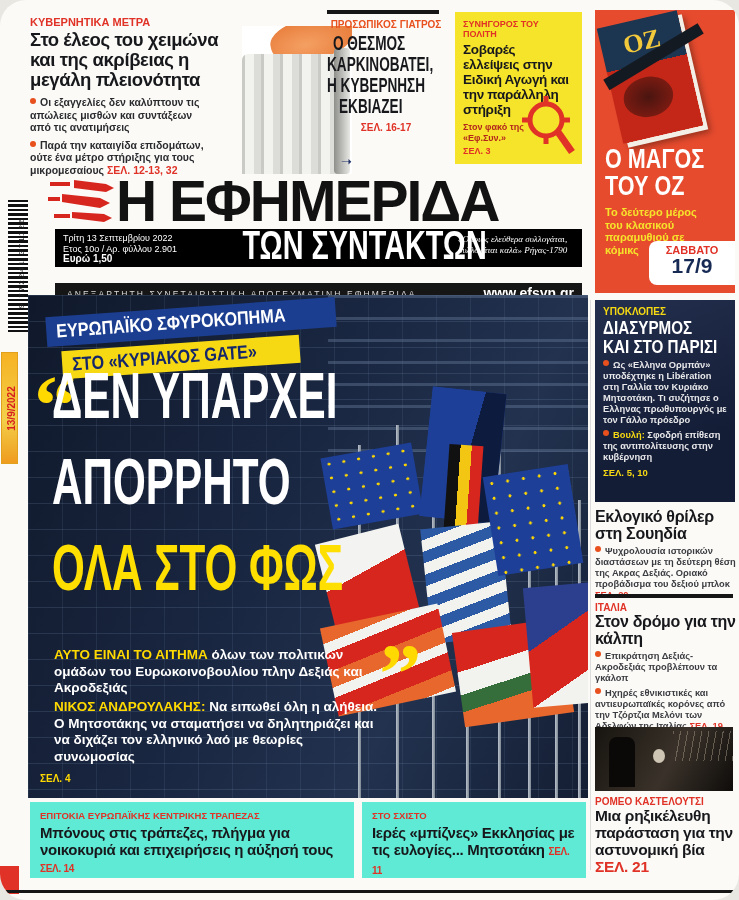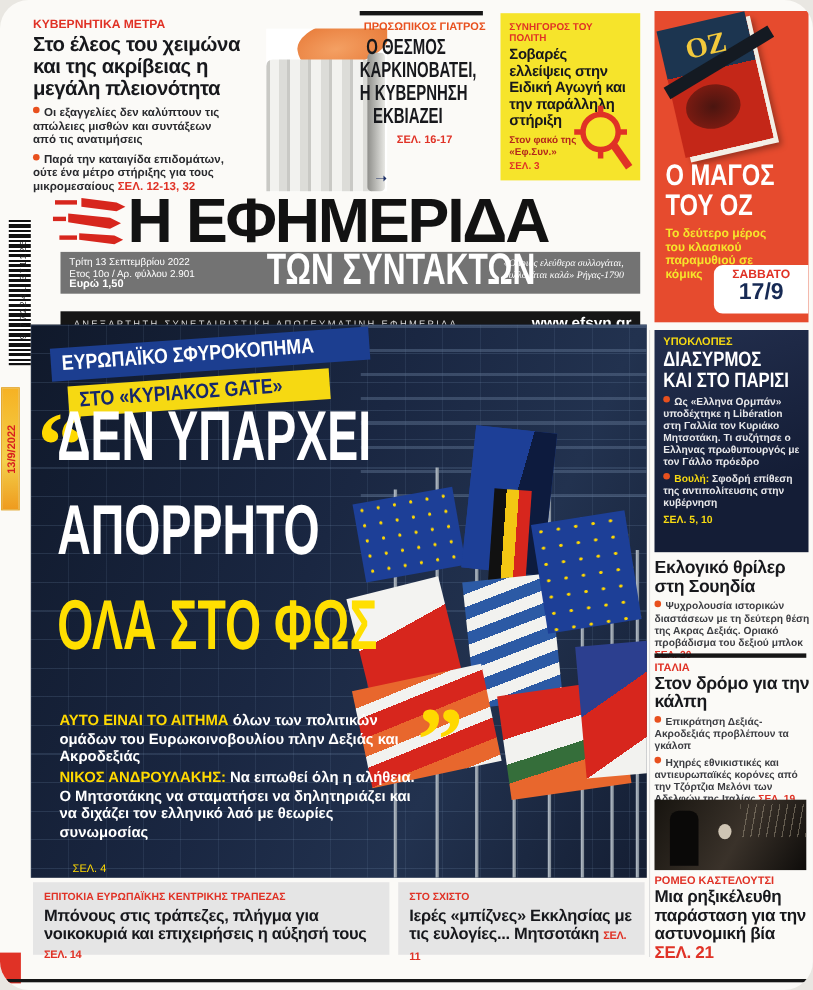--- a/index.html
+++ b/index.html
@@ -49,21 +49,21 @@
   .ombud{ left:455px; top:12px; width:127px; height:152px; background:#f6e42b; padding:7px 8px; }
   .ombud-kicker{ color:#e03226; font-size(9px); font-size:9px; font-weight:bold; }
   .ombud-headline{ margin-top:3px; font-size:13.5px; line-height:15px; font-weight:bold; color:#17181c; letter-spacing:-0.3px; }
   .ombud-note{ margin-top:5px; width:62px; font-size:9px; line-height:10.5px; font-weight:bold; color:#b3261c; }
   .ombud-ref{ margin-top:3px; font-size:9px; }
   .ombud-icon{ position:absolute; right:4px; bottom:6px; }
 
   
   .mast-title{ left:116px; top:168px; width:470px; color:#121212; font-weight:900; font-size:57px; letter-spacing:-2px; }
   .logo{ left:48px; top:178px; width:70px; height:46px; }
-  .redband{ left:55px; top:229px; width:527px; height:38px; background:#737373; }
+  .redband{ left:55px; top:229px; width:527px; height:38px; background:#000000; }
   .dateblock{ position:absolute; left:8px; top:4px; color:#fff; font-size:9px; line-height:10.5px; }
   .dateblock .price{ font-weight:bold; font-size:10px; }
   .mast-sub{ position:absolute; left:140px; top:-6px; width:280px; text-align:center; color:#fff; font-weight:900; font-size:40px; }
   .mast-sub .cond{ transform:scaleX(.72); transform-origin:50% 50%; }
   .motto{ position:absolute; right:6px; top:5px; width:118px; color:#fff; font-family:"Liberation Serif","DejaVu Serif",serif; font-style:italic; font-size:9px; line-height:11px; text-align:left; }
   .blackbar{ left:55px; top:267px; width:527px; height:22px; background:#161616; color:#dadada;margin-top:16px; }
   .tagline{ position:absolute; left:12px; top:6px; font-size:8.5px; letter-spacing:2.1px; }
   .website{ position:absolute; right:8px; top:2px; color:#fff; font-weight:bold; font-size:14px; }
 
   
@@ -81,21 +81,21 @@
   .bigquote{ color:#ffd900; font-weight:900; font-family:"Liberation Serif","DejaVu Serif",serif; }
   .q-open{ left:6px; top:62px; font-size:84px; }
   .q-close{ left:352px; top:286px; font-size:84px; }
   .hl{ left:24px; font-weight:900; color:#fff; font-size:64px; }
   .hl .cond{ transform:scaleX(.66); letter-spacing:0; }
   .hl1{ top:64px;text-align:right; } .hl2{ top:150px; }
   .hl3{ top:236px; color:#ffdf00; }
   .sub{ left:26px; width:330px; color:#fff; font-size:13.5px; line-height:16.5px; font-weight:bold; }
   .sub .lead{ color:#ffd900; }
   .sub1{ top:352px; } .sub2{ top:404px; }
-  .main-ref{ left:38px; top:478px; color:#ffd900; font-size:10px; font-weight:normal;margin-top:12px; }
+  .main-ref{ left:12px; top:478px; color:#ffd900; font-size:10px; font-weight:bold; }
 
   
   .rail-rule{ left:590px; top:300px; width:1px; height:570px; background:#ddd; }
   .promo{ left:595px; top:10px; width:140px; height:283px; background:#e64b2e; overflow:hidden; }
   .book{ position:absolute; left:14px; top:8px; width:82px; height:118px; transform:rotate(-13deg);
     background:linear-gradient(180deg,#1c3550 0 38%,#c42718 38% 100%); box-shadow:4px 5px 0 #f3efe6,6px 8px 6px rgba(0,0,0,.35); }
   .book .oz{ position:absolute; top:8px; left:0; width:100%; text-align:center; color:#f3c93c; font-weight:900; font-size:26px; font-family:"Liberation Serif","DejaVu Serif",serif; }
   .book .ribbon{ position:absolute; left:-6px; top:34px; width:110px; height:12px; background:#141a22; transform:rotate(-18deg); }
   .book .figure{ position:absolute; left:10px; top:58px; width:50px; height:40px; background:radial-gradient(ellipse at 50% 50%,#4a1510,#8d1d12); border-radius:50%; }
   .promo-title{ position:absolute; left:10px; top:136px; color:#fff; font-weight:900; font-size:27px; line-height:27px; }
@@ -123,21 +123,21 @@
   .italy{ top:602px; }
   .rail-kicker{ color:#e03226; font-size:10px; font-weight:bold; }
   .romeo-photo{ left:595px; top:727px; width:138px; height:64px; background:linear-gradient(120deg,#17140f,#3a322a 55%,#0e0c0a); overflow:hidden; }
   .rp-fig{ position:absolute; left:14px; top:10px; width:26px; height:50px; background:#0a0908; border-radius:8px 8px 0 0; }
   .rp-dot{ position:absolute; left:58px; top:22px; width:12px; height:14px; background:#cfc5b4; border-radius:50%; }
   .rp-fence{ position:absolute; right:0px; top:4px; width:60px; height:30px; background:repeating-linear-gradient(100deg,rgba(160,150,130,.5) 0 1px,transparent 1px 7px); }
   .romeo{ top:796px; }
   .romeo .rail-h{ font-size:15.5px; }
 
   
-  .strip{ top:802px; height:66px; background:#e5e5e5; padding:8px 10px; }
+  .strip{ top:802px; height:76px; background:#5eead4; padding:8px 10px; }
   .strip-left{ left:30px; width:324px; }
   .strip-mid{ left:362px; width:224px; }
   .strip .kicker{ color:#e03226; font-size:9.5px; }
   .strip-h{ margin-top:3px; color:#17181c; font-weight:bold; font-size:15px; line-height:17px; letter-spacing:-0.3px; }
   .strip-h .ref-red{ font-size:10px; }
 </style>
 </head>
 <body>
 
 <div class="page">

